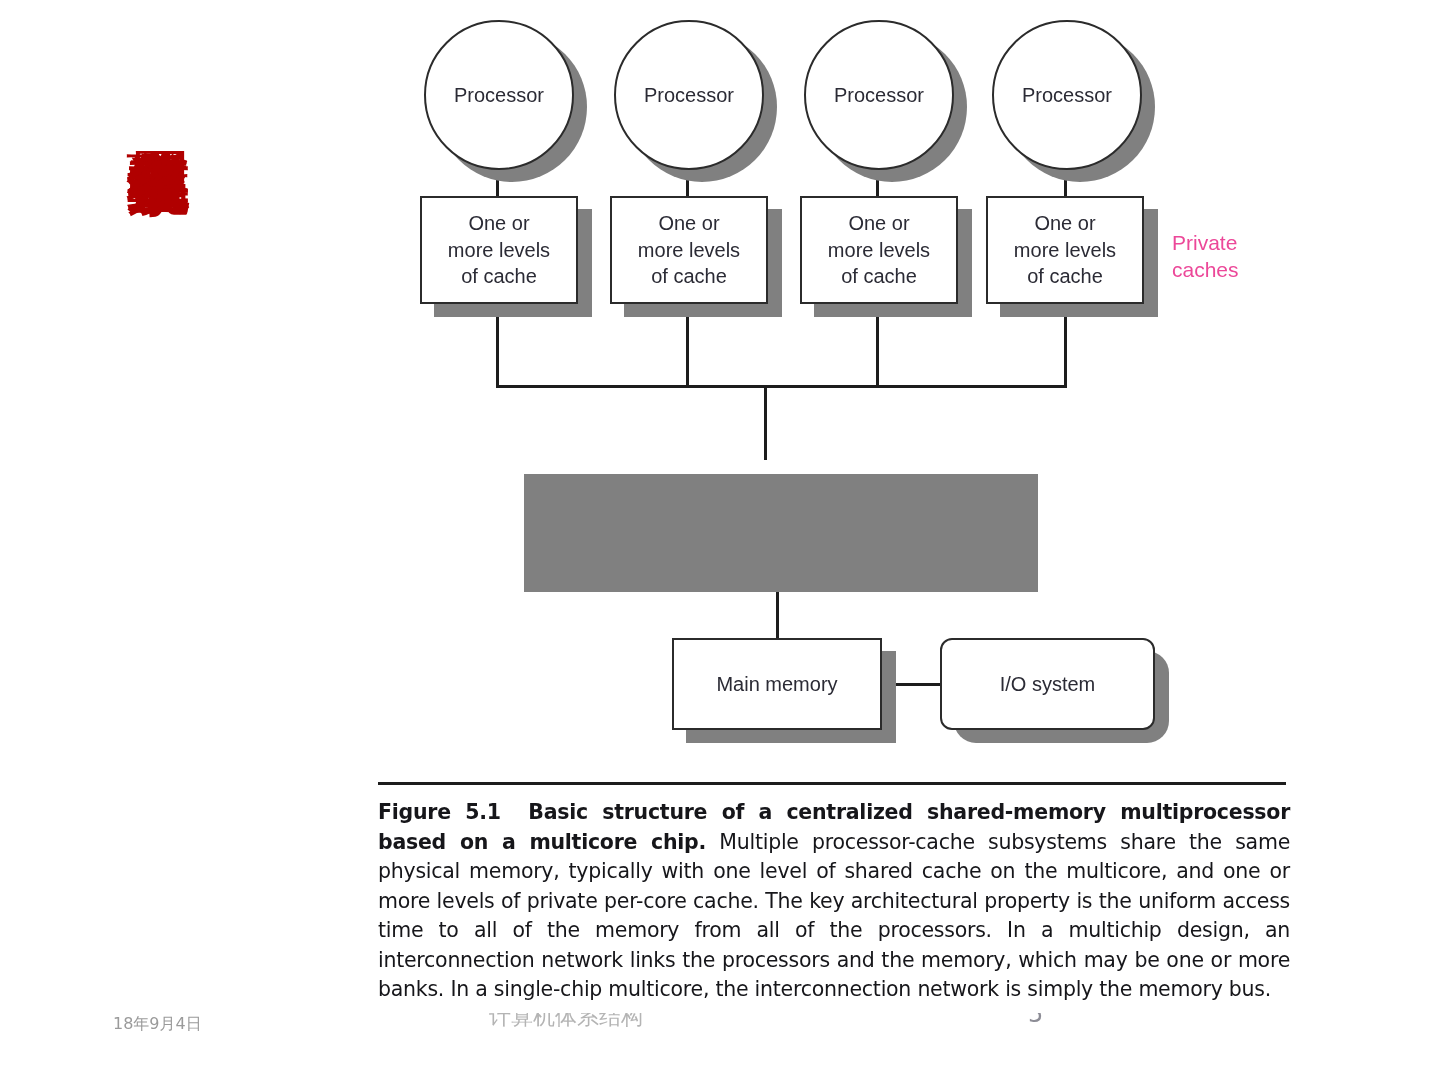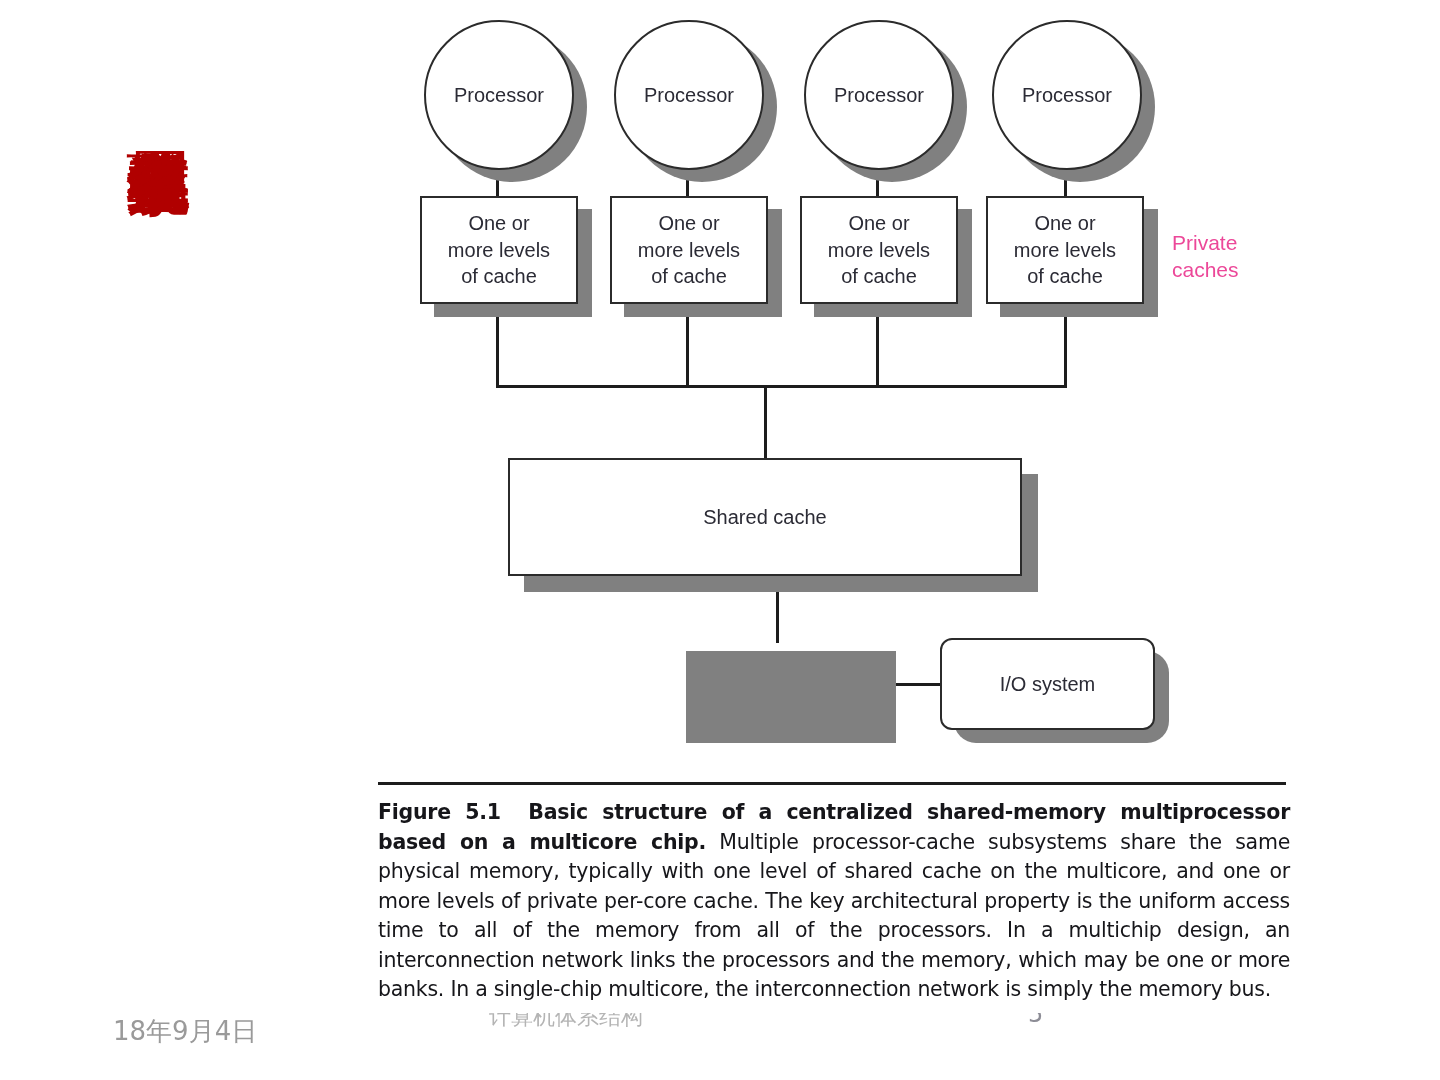--- a/index.html
+++ b/index.html
@@ -111,21 +111,21 @@
     text-justify: inter-word;
     letter-spacing: -0.25px;
   }
   .caption b { font-weight: bold; }
 
   
   .footer-date {
     position: absolute;
     left: 113px;
     top: 1014px;
-    font-size: 26px;
+    font-size: 16px;
     color: #9a9a9a;
     font-family: "DejaVu Sans", "Liberation Sans", sans-serif;
   }
   .footer-center {
     position: absolute;
     left: 489px;
     top: 1013px;
     font-size: 22px;
     color: #b4b4b4;
     font-family: "DejaVu Sans", "Liberation Sans", sans-serif;
@@ -213,25 +213,25 @@
   <div class="node" style="left:986px; top:196px; width:158px; height:108px; white-space:pre-line;">
     <span>One or
 more levels
 of cache</span>
   </div>
 
   <div class="side-label" style="left:1172px; top:230px;">Private
 caches</div>
 
   <div class="shadow-rect" style="left:524px; top:474px; width:514px; height:118px;"></div>
-  <div class="node" style="left:508px; top:458px; width:514px; height:118px;">
-    <span>Shared cache</span>
-  </div>
 
   <div class="shadow-rect" style="left:686px; top:651px; width:210px; height:92px;"></div>
+  <div class="node" style="left:672px; top:638px; width:210px; height:92px;">
+    <span>Main memory</span>
+  </div>
 
   <div class="shadow-round" style="left:954px; top:651px; width:215px; height:92px;"></div>
   <div class="node rounded" style="left:940px; top:638px; width:215px; height:92px;">
     <span>I/O system</span>
   </div>
 
 </div>
 
 <div class="caption-rule"></div>
 <div class="caption"><b>Figure 5.1</b>&nbsp;&nbsp;<b>Basic structure of a centralized shared-memory multiprocessor based on a multicore chip.</b><span> Multiple processor-cache subsystems share the same physical memory, typically with one level of shared cache on the multicore, and one or more levels of private per-core cache. The key architectural property is the uniform access time to all of the memory from all of the processors. In a multichip design, an interconnection network links the processors and the memory, which may be one or more banks. In a single-chip multicore, the interconnection network is simply the memory bus.</span></div>

